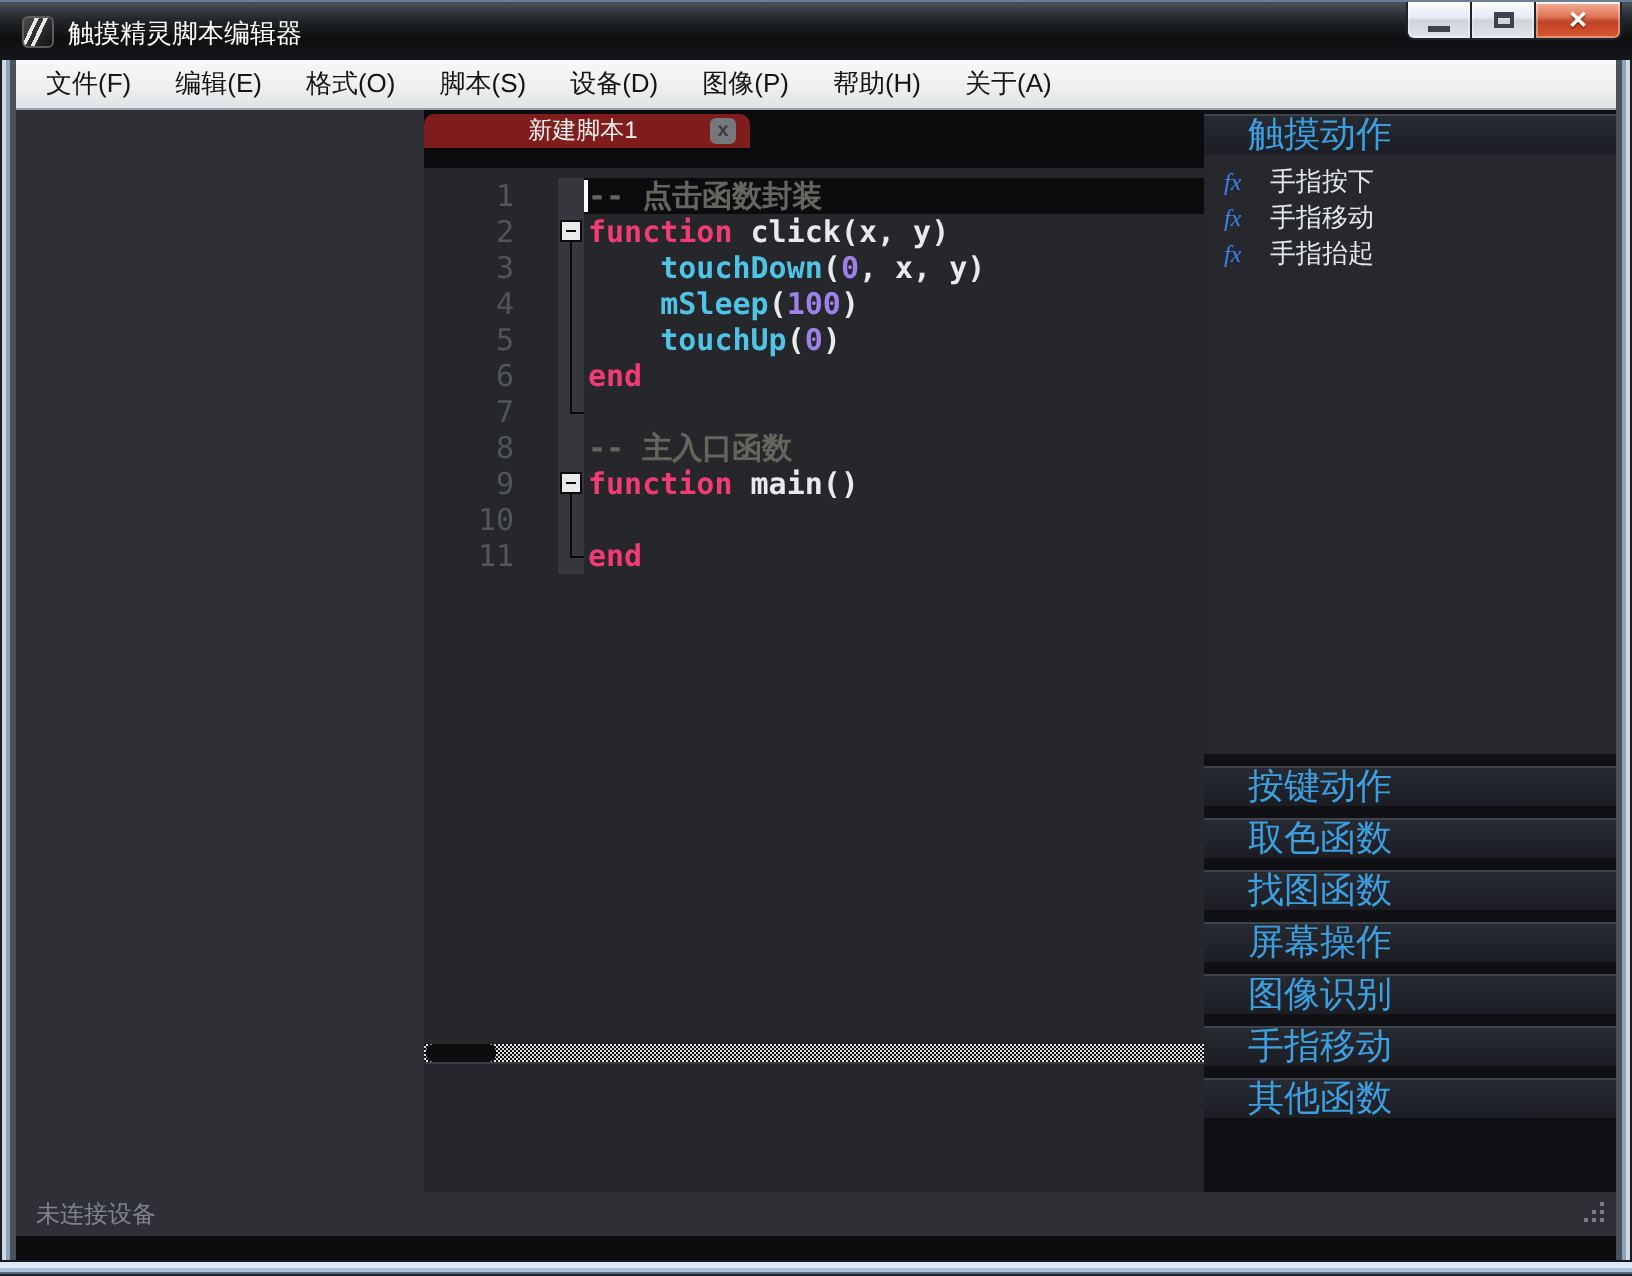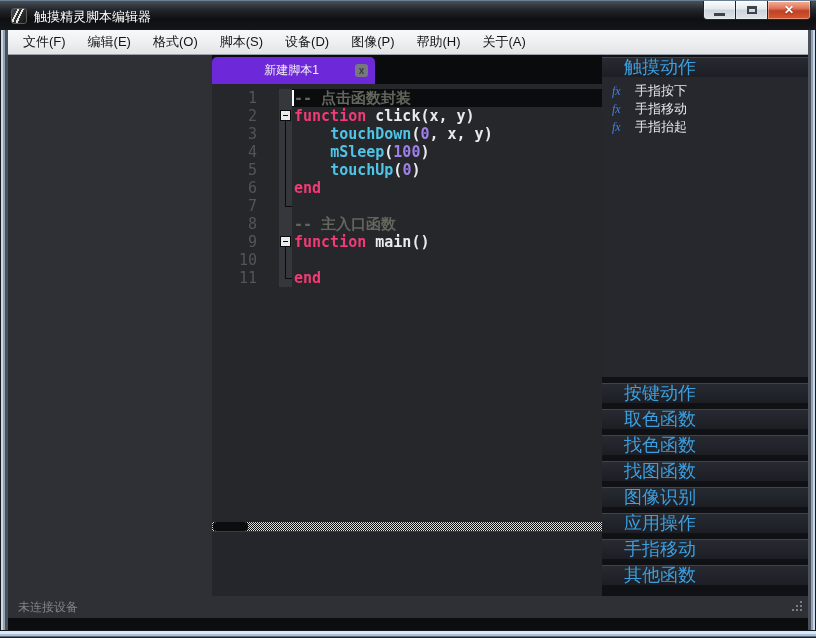--- a/index.html
+++ b/index.html
@@ -42,21 +42,21 @@
   .border-right{right:0;background:linear-gradient(to left,#181a1e 0 1px,#ccd8e4 1px 3px,#91a2b6 3px 5px,#49525c 5px 8px);}
   .border-bottom{position:absolute;left:0;top:630px;width:816px;height:8px;
     background:linear-gradient(to bottom,#181a1e 0 1px,#dce8f5 1px 4px,#a9c0d9 4px 6px,#5a6a7d 6px 7px,#1f2329 7px 8px);}
 
   
   .content{position:absolute;left:8px;top:55px;width:800px;height:553px;background:#101115;overflow:hidden;}
   .left-panel{position:absolute;left:0;top:0;width:204px;height:553px;background:#2e3036;}
 
   .editor-col{position:absolute;left:204px;top:0;width:390px;height:553px;}
   .tabbar{position:absolute;left:0;top:0;width:100%;height:29px;background:#0a0b0c;}
-  .tab{position:absolute;left:0;top:2px;width:163px;height:27px;background:#6d28d9;border-radius:5px 5px 0 0;
+  .tab{position:absolute;left:0;top:2px;width:163px;height:17px;background:#7f1d1d;border-radius:5px 5px 0 0;
     display:flex;align-items:center;color:#f2f2f2;font-size:12px;}
   .tab-label{flex:1;text-align:center;padding-left:16px;}
   .tab-close{width:13px;height:13px;border-radius:3px;background:#77787d;color:#3a3b3f;
     font-size:10px;line-height:13px;text-align:center;margin-right:7px;font-weight:bold;}
 
   .editor{position:absolute;left:0;top:29px;width:100%;height:438px;background:#26272b;overflow:hidden;
     font-family:"DejaVu Sans Mono",monospace;font-size:15px;font-weight:bold;padding-top:5px;box-sizing:border-box;}
   .line{display:flex;height:18px;line-height:18px;}
   .ln{flex:0 0 67px;box-sizing:border-box;padding-right:22px;text-align:right;color:#51555b;font-weight:normal;}
   .fold{flex:0 0 13px;position:relative;background:#35373d;}
@@ -237,24 +237,23 @@
             <span class="fx-icon">fx</span>
             <span>手指移动</span>
           </div>
           <div class="panel-item">
             <span class="fx-icon">fx</span>
             <span>手指抬起</span>
           </div>
         </div>
         <div class="panel-header collapsed">按键动作</div>
         <div class="panel-header collapsed">取色函数</div>
-        <div class="panel-header collapsed">找色函数</div>
         <div class="panel-header collapsed">找图函数</div>
+        <div class="panel-header collapsed">屏幕操作</div>
         <div class="panel-header collapsed">图像识别</div>
-        <div class="panel-header collapsed">应用操作</div>
         <div class="panel-header collapsed">手指移动</div>
         <div class="panel-header collapsed">其他函数</div>
       </div>
   </div>
 
   <div class="statusbar">
     <span>未连接设备</span>
     <span class="grip"></span>
   </div>
 

